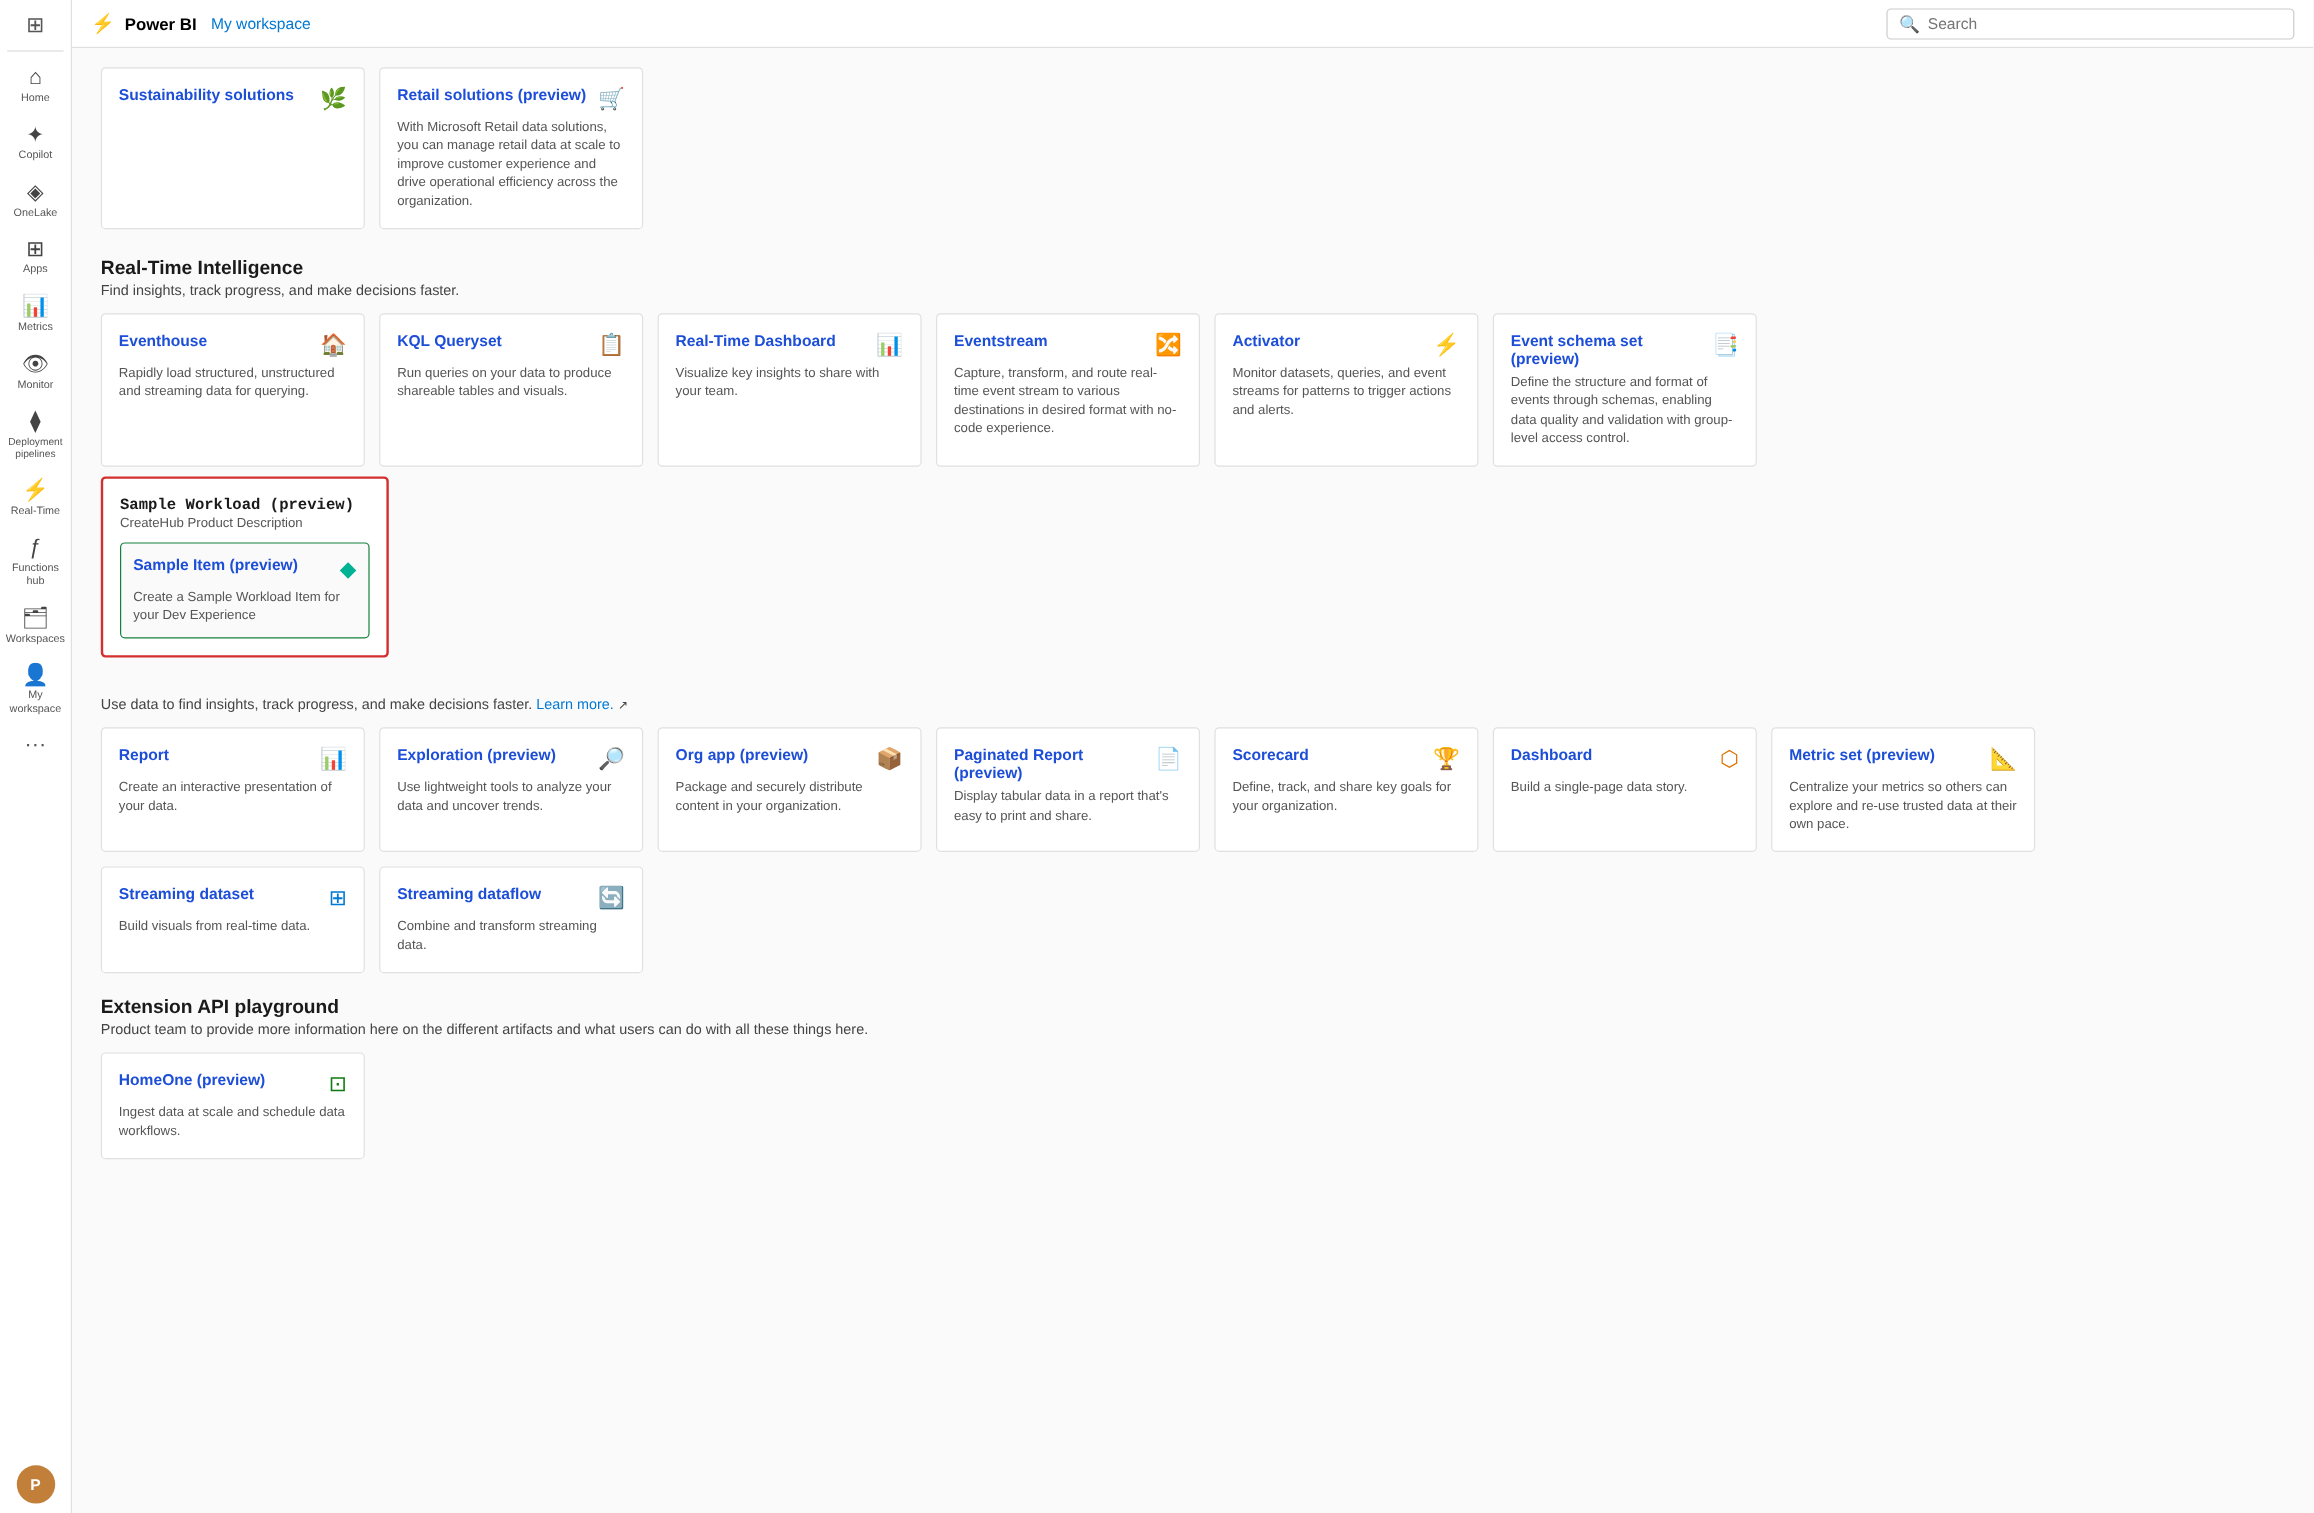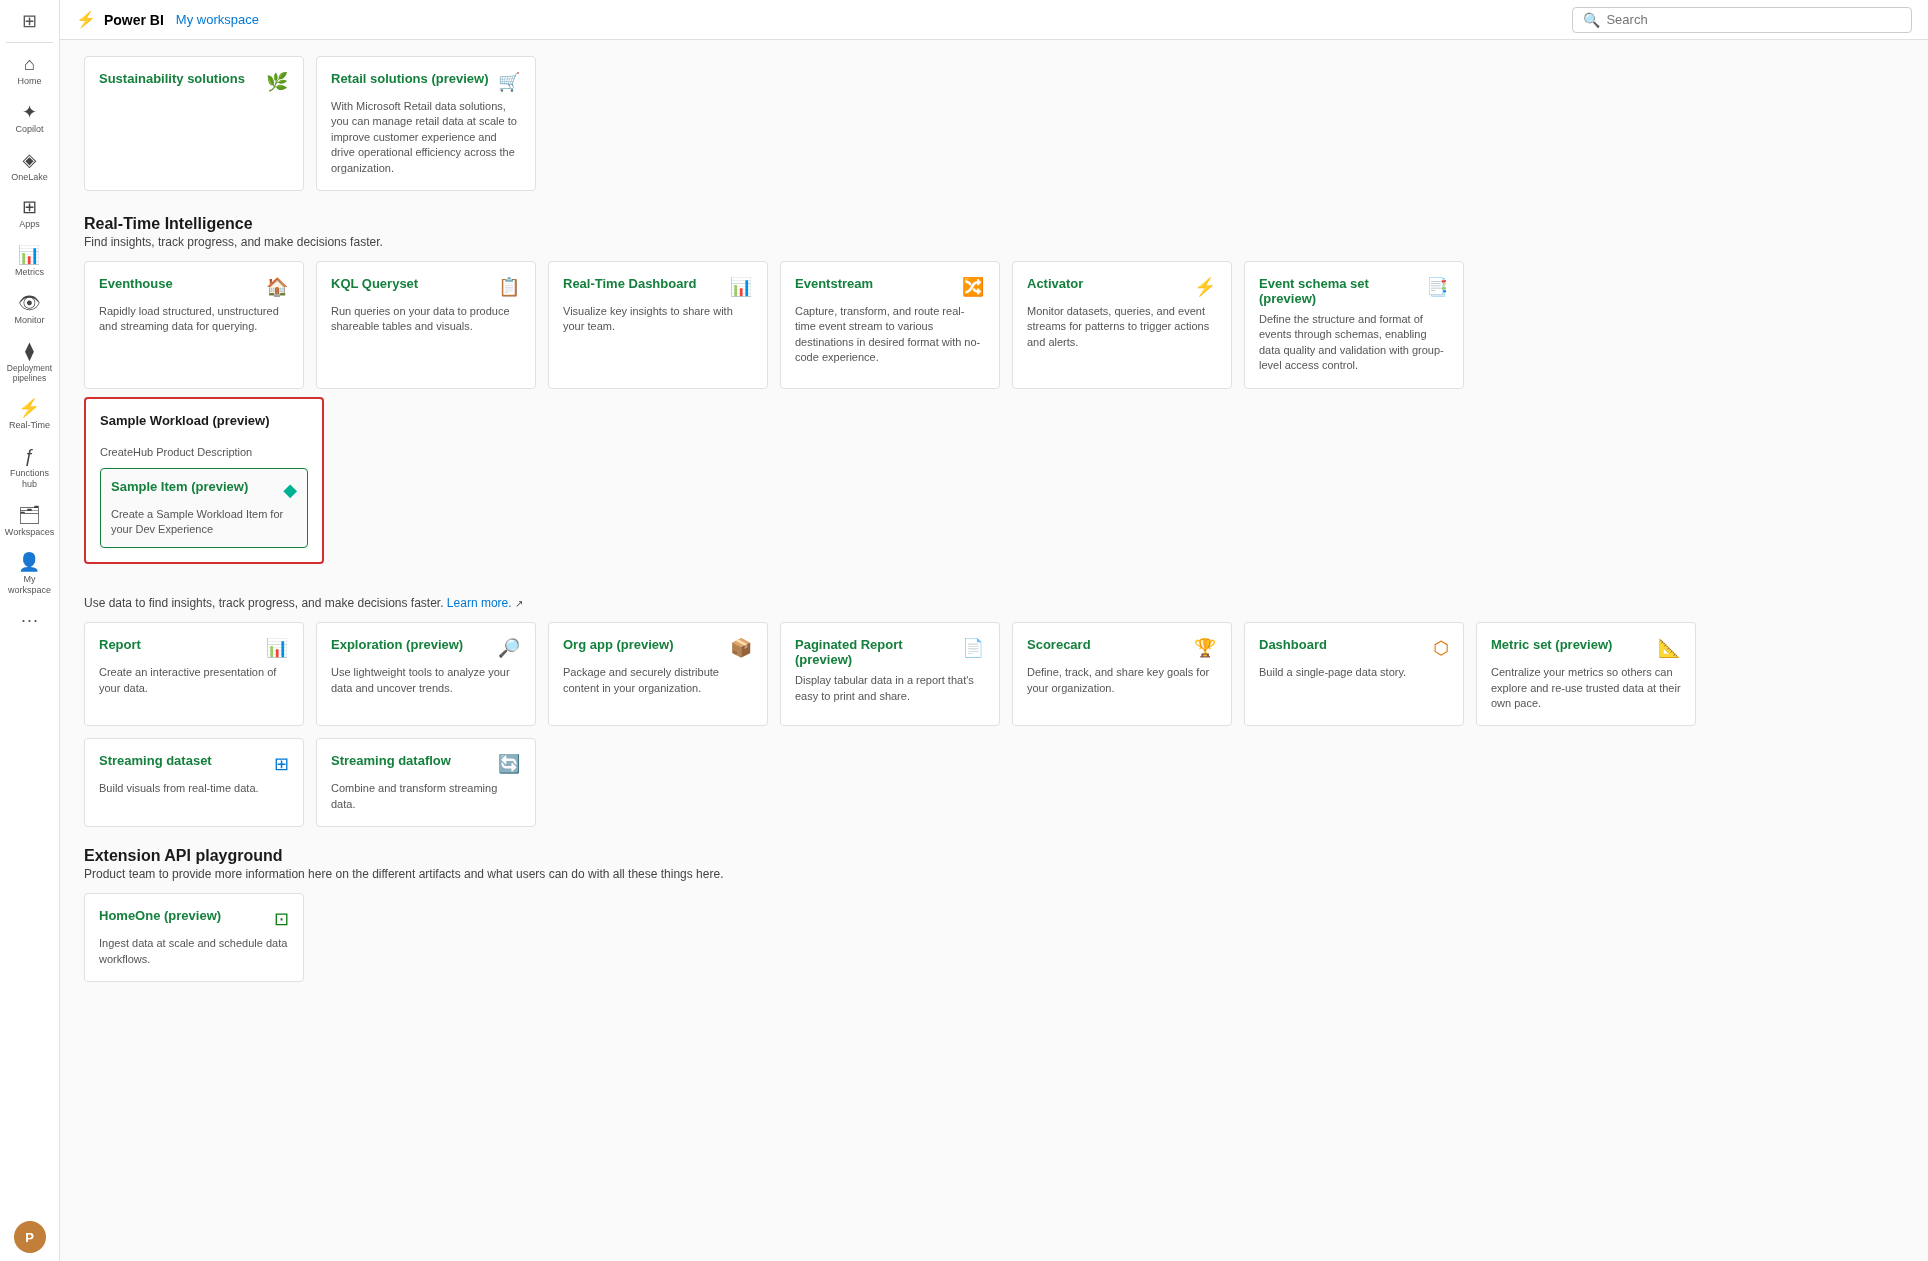--- a/index.html
+++ b/index.html
@@ -149,21 +149,21 @@
     }
     .card-header {
       display: flex;
       justify-content: space-between;
       align-items: flex-start;
       margin-bottom: 6px;
     }
     .card-title {
       font-size: 13px;
       font-weight: 600;
-      color: #15803d;
+      color: #1d4ed8;
     }
     .card-desc {
       font-size: 11px;
       color: #555;
       line-height: 1.4;
     }
     .card-icon {
       font-size: 18px;
       flex-shrink: 0;
       margin-left: 6px;
@@ -175,21 +175,22 @@
       border-radius: 4px;
       padding: 14px;
       background: #fff;
       width: 240px;
       margin-bottom: 8px;
     }
     .sample-workload-title {
       font-size: 13px;
       font-weight: 600;
       color: #1a1a1a;
-      margin-bottom: 18px;
+      margin-bottom: 2px;
+      font-family: Liberation Mono, monospace;
     }
     .sample-workload-sub {
       font-size: 11px;
       color: #555;
       margin-bottom: 10px;
     }
     .sample-item-card {
       border: 1px solid #15803d;
       border-radius: 4px;
       padding: 10px;

